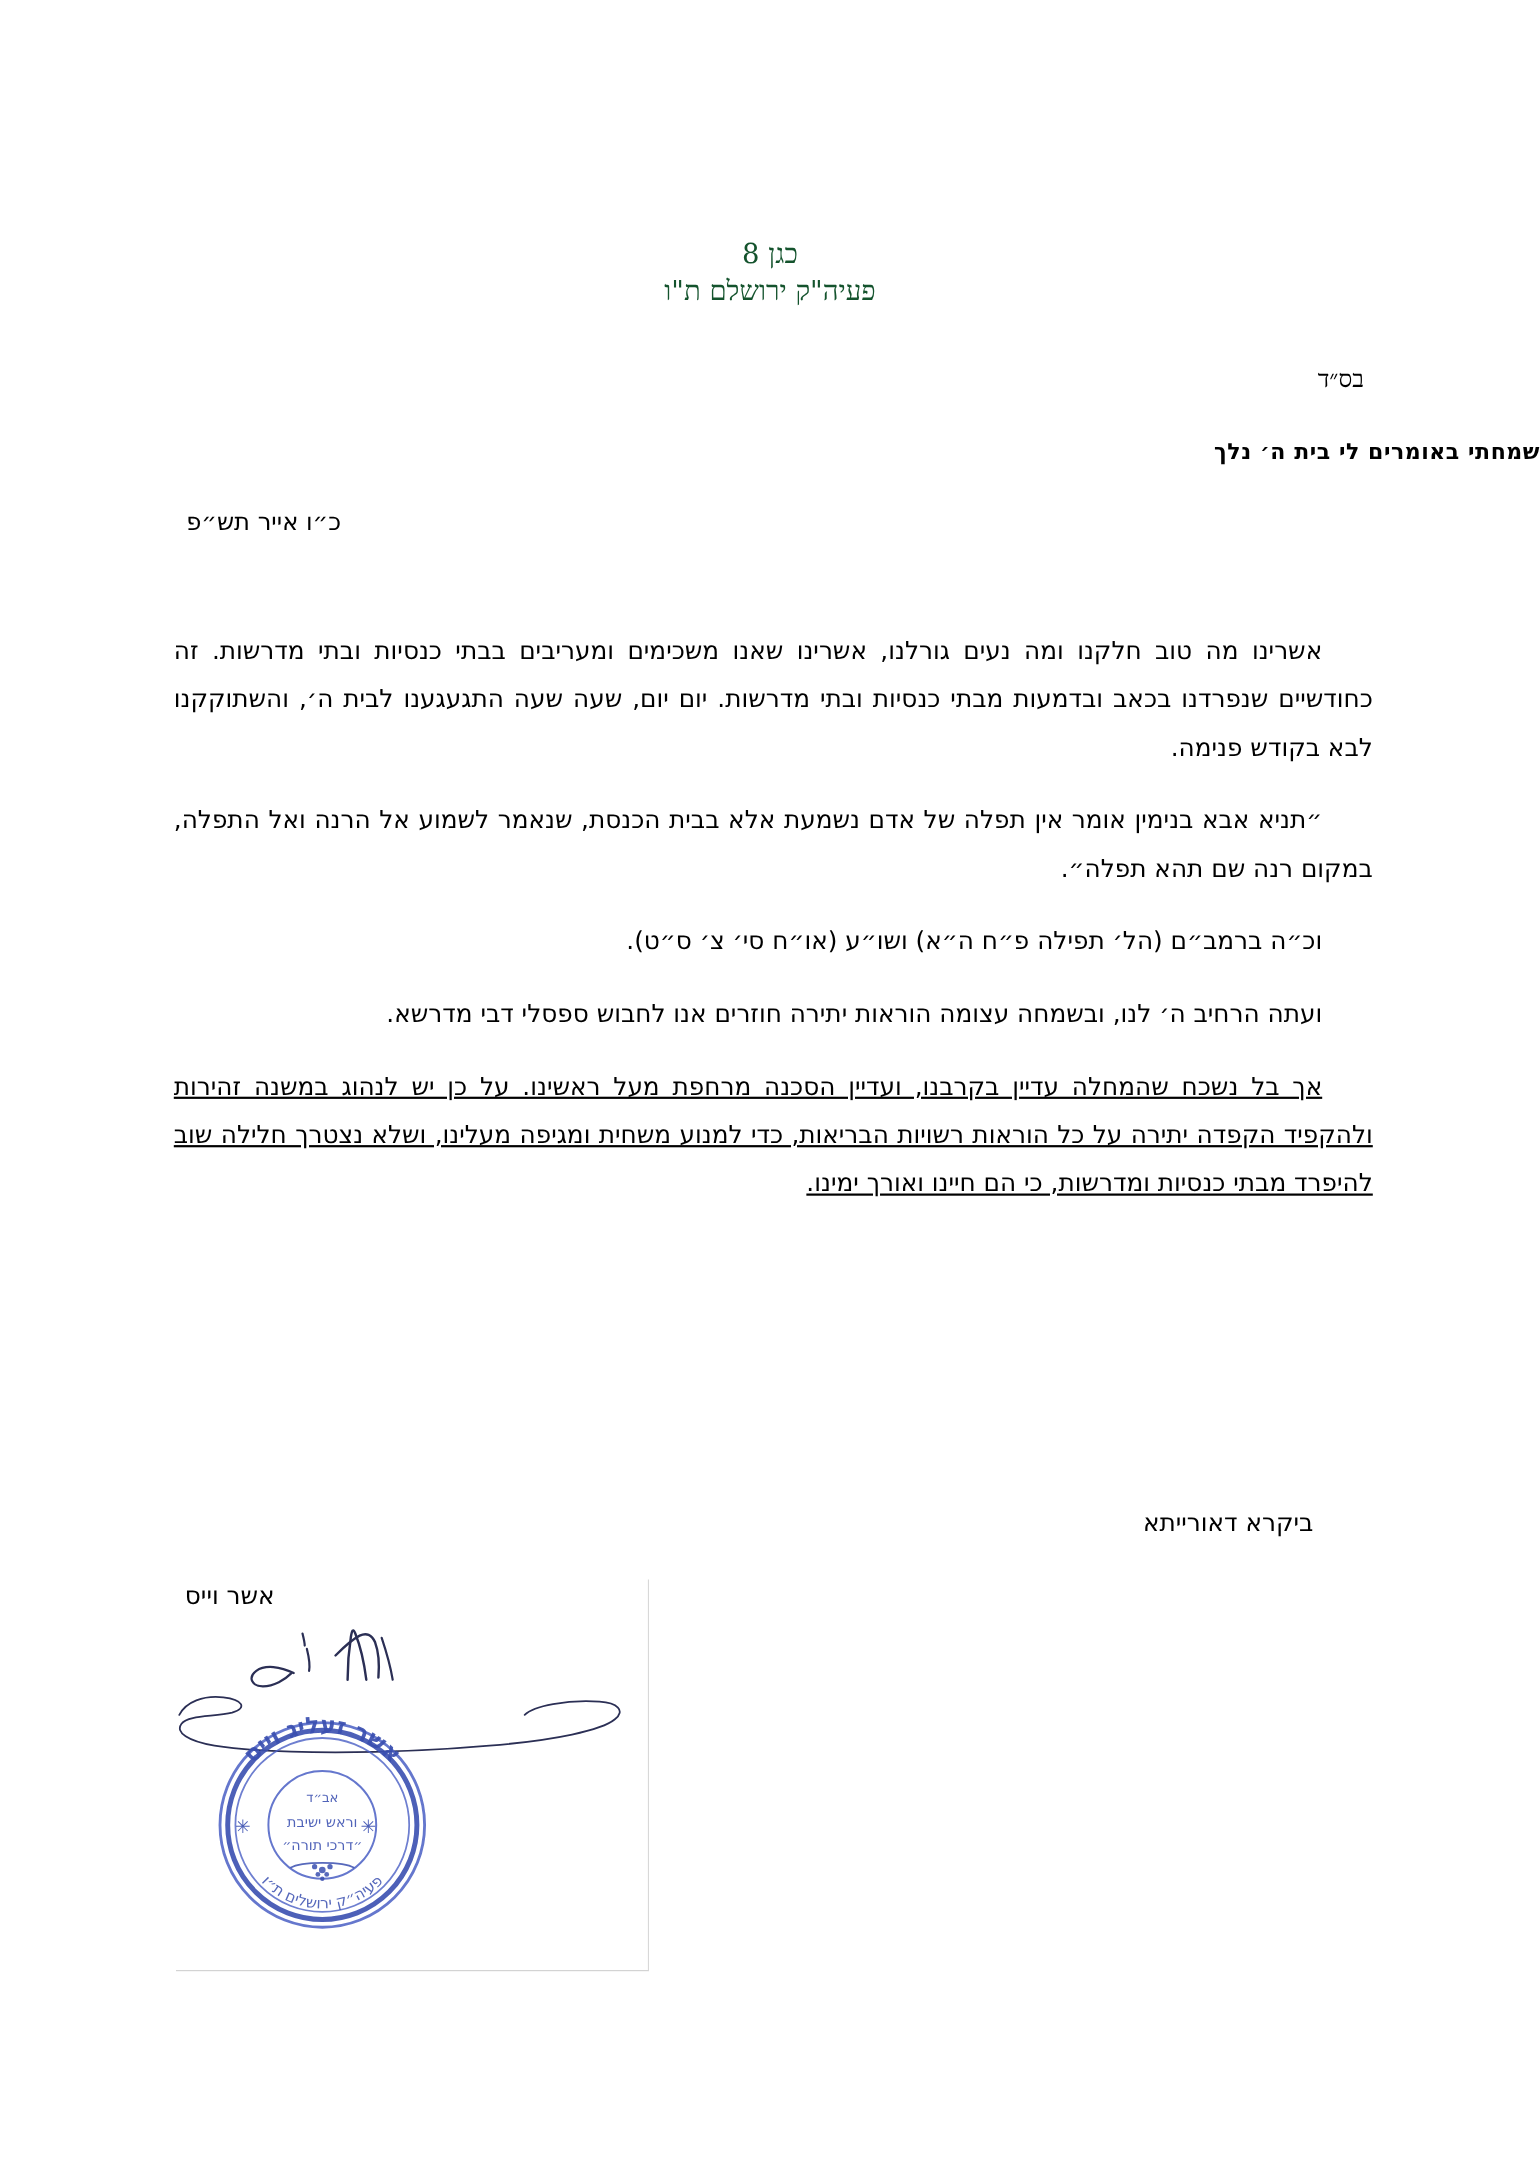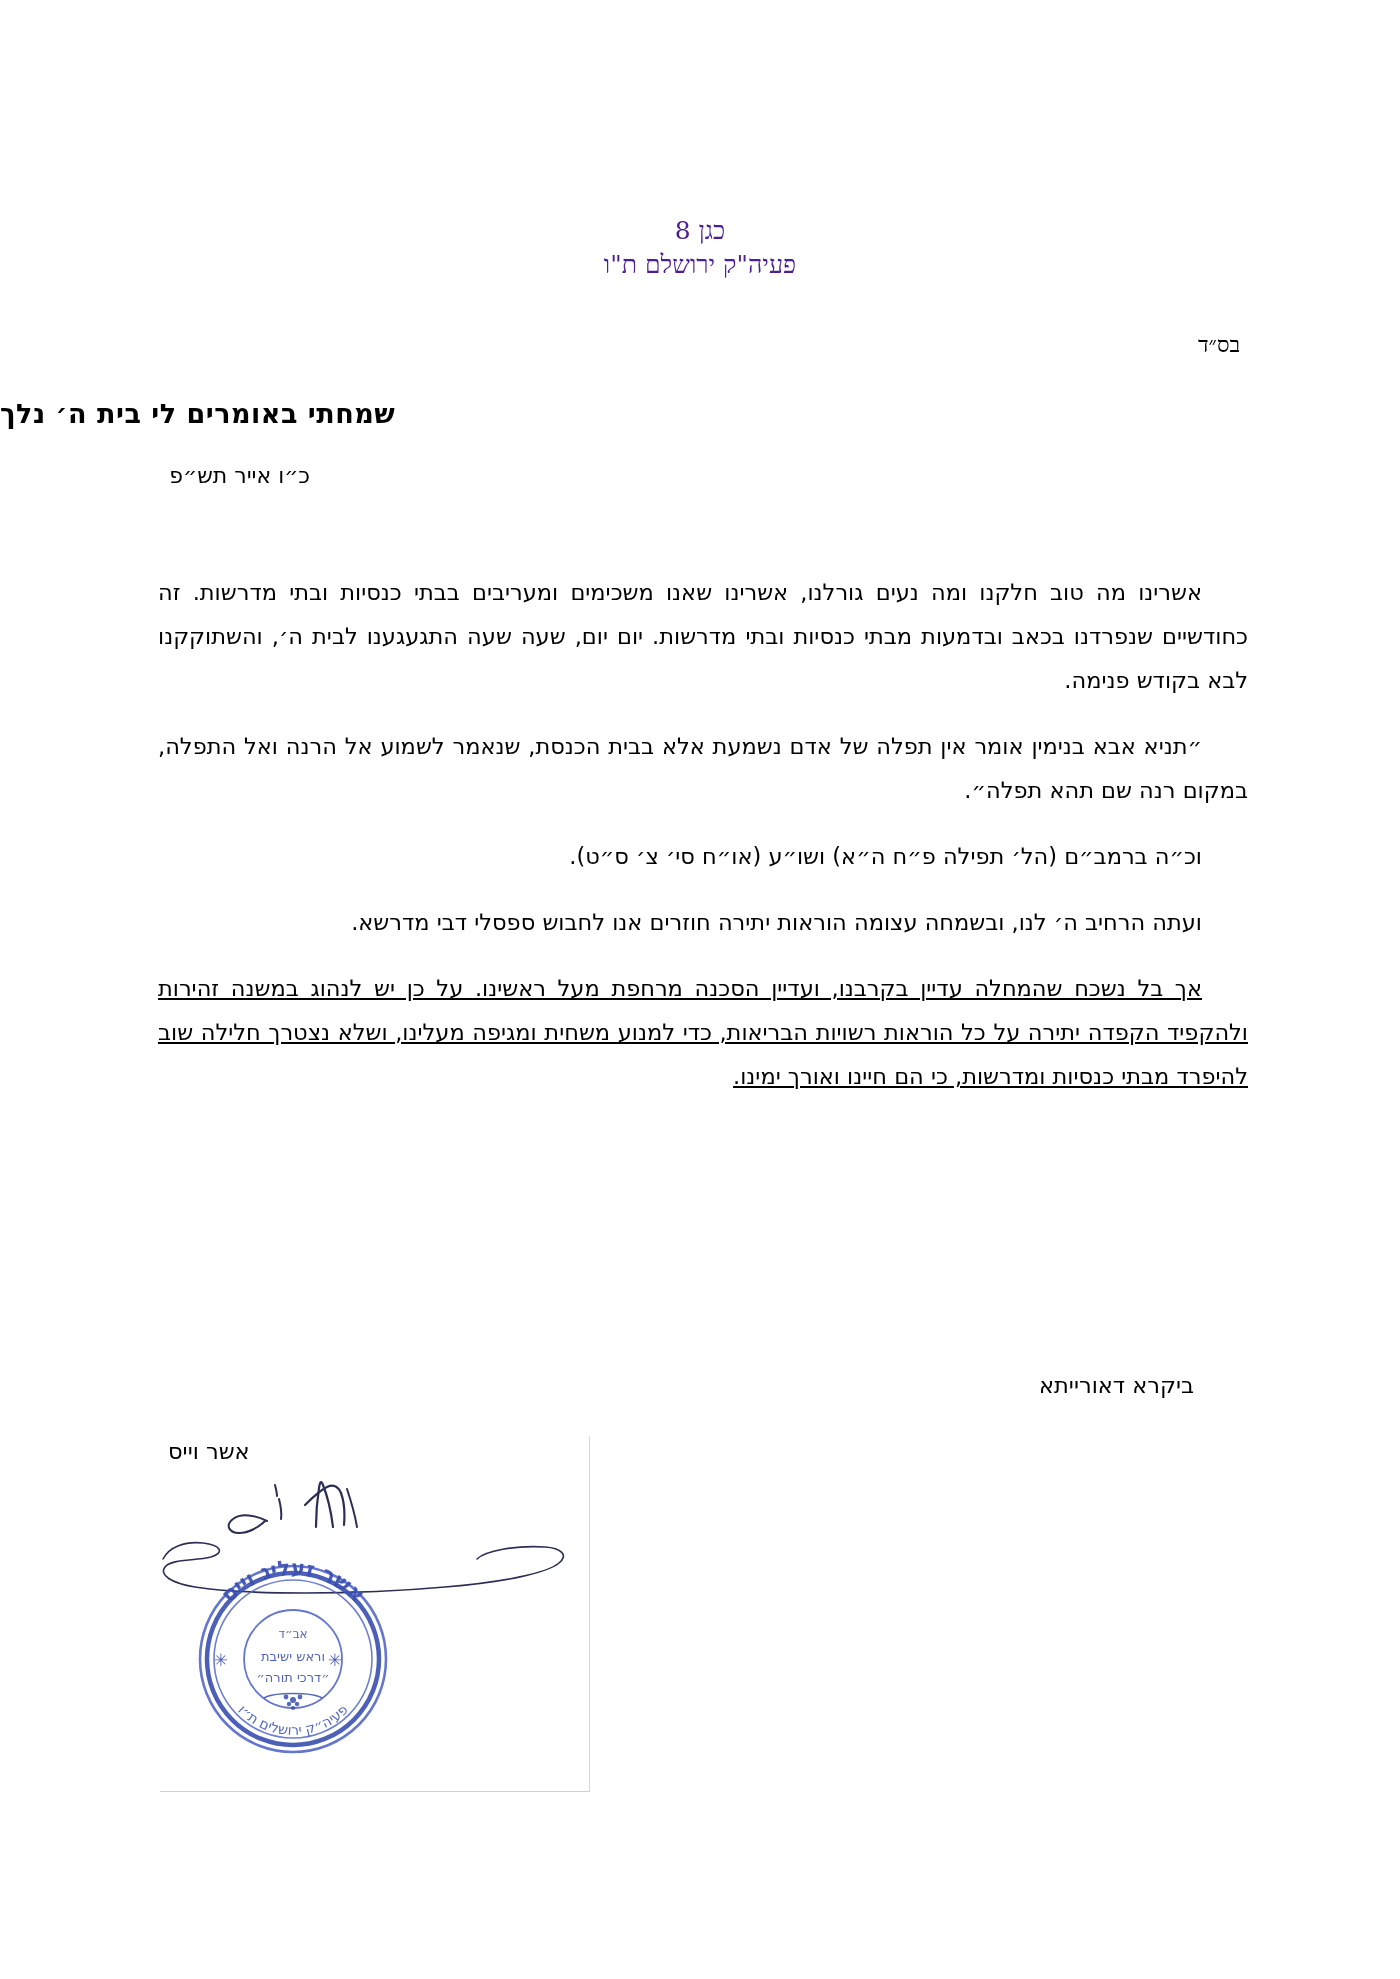--- a/index.html
+++ b/index.html
@@ -43,21 +43,21 @@
     font-family: "DejaVu Sans", "Liberation Sans", sans-serif;
     font-weight: bold;
     font-size: 34px;
     fill: #000000;
     letter-spacing: 1px;
   }
   .lh-line {
     font-family: "DejaVu Serif", "Liberation Serif", serif;
     font-size: 25px;
     line-height: 34px;
-    color: #4c1d95;
+    color: #14532d;
     text-align: center;
     direction: rtl;
   }
   .lh-line.addr1 { margin-top: -4px; }
 
   
   .bsd {
     position: absolute;
     top: 332px;
     right: 160px;
@@ -65,24 +65,24 @@
     font-size: 22px;
     direction: rtl;
   }
 
   
   .doc-title {
     position: absolute;
     top: 398px;
     left: 0;
     right: 0;
-    text-align: left;
+    text-align: right;
     font-family: "DejaVu Sans", "Liberation Sans", sans-serif;
     font-weight: bold;
-    font-size: 27px;
+    font-size: 20px;
     direction: rtl;
     letter-spacing: 0.5px;
   }
 
   
   .doc-date {
     position: absolute;
     top: 463px;
     right: 1090px;
     font-family: "DejaVu Sans", "Liberation Sans", sans-serif;

